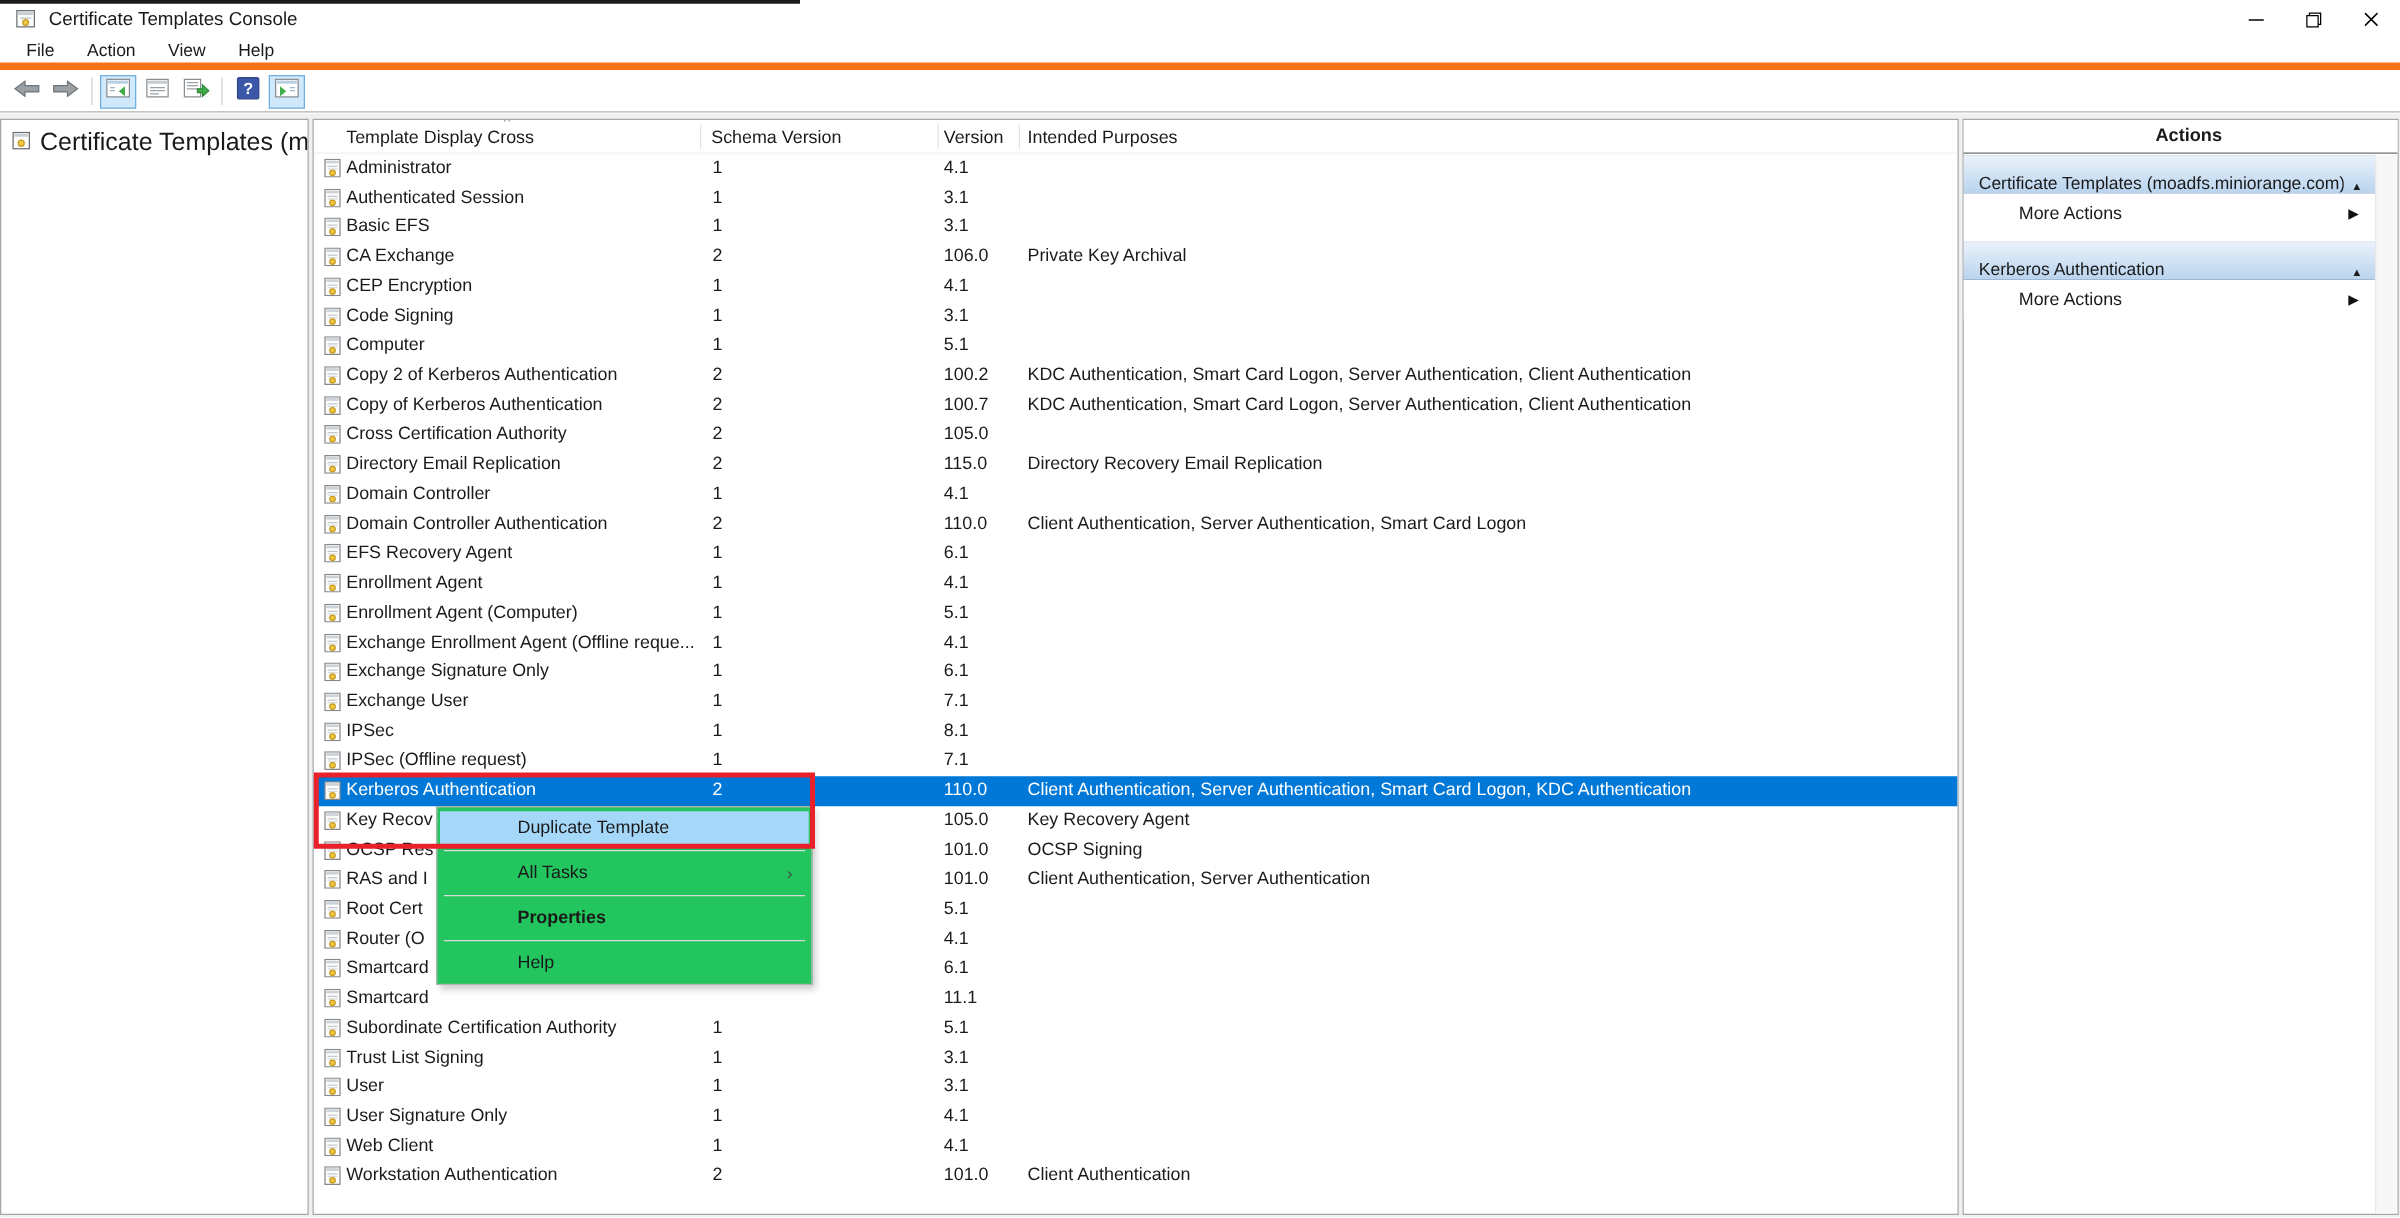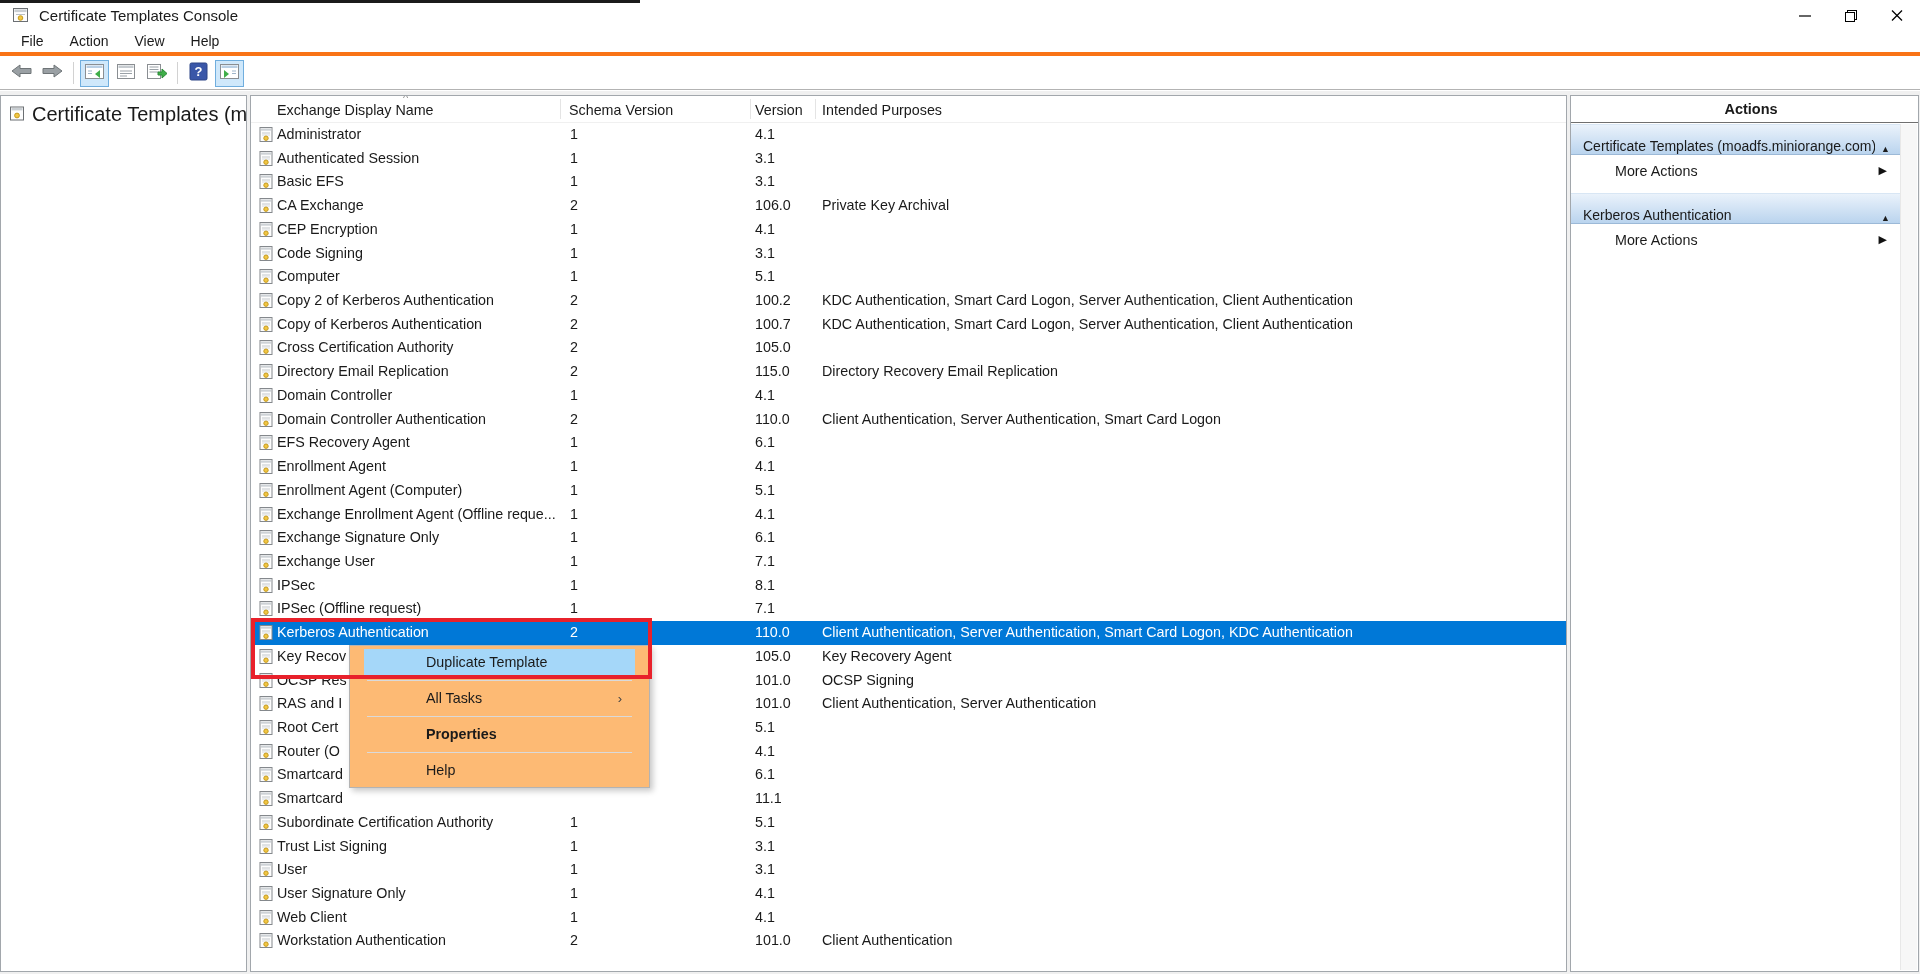--- a/index.html
+++ b/index.html
@@ -9,21 +9,21 @@
     font-family:"Liberation Sans", sans-serif; color:#1a1a1a; background:#fff;
   }
   
   .topstrip { position:absolute; left:0; top:0; width:640px; height:3px; background:#1b1b1b; }
   .titlebar { position:absolute; left:0; top:0; width:100%; height:30px; display:flex; align-items:center; background:#fff; }
   .titlebar .appicon { margin:0 10px 0 12px; display:flex; }
   .titlebar .title { font-size:15px; }
   .wincontrols { margin-left:auto; display:flex; height:100%; }
   .wbtn { width:46px; height:100%; display:flex; align-items:center; justify-content:center; }
   
-  .menubar { position:absolute; left:0; top:30px; width:100%; height:26px; display:flex; align-items:center; padding-left:8px; border-bottom:4px solid #f97316; background:#fff; }
+  .menubar { position:absolute; left:0; top:30px; width:100%; height:26px; display:flex; align-items:center; padding-left:8px; border-bottom:6px solid #f97316; background:#fff; }
   .menubar .mbitem { padding:0 13px; font-size:14px; height:26px; line-height:26px; }
   
   .toolbar { position:absolute; left:0; top:57px; width:100%; height:33px; display:flex; align-items:center; padding-left:6px; background:#fff; border-bottom:1px solid #b3b3b3; }
   .tbtn { width:29px; height:27px; display:flex; align-items:center; justify-content:center; margin:0 1px; border:1px solid transparent; }
   .tbtn.checked { background:#cfe8fb; border:1px solid #70aede; }
   .tsep { width:1px; height:22px; background:#d2d2d2; margin:0 5px; }
   
   .content { position:absolute; left:0; top:91px; width:100%; height:883px; background:#f0f0f0; }
   .treepane { position:absolute; left:0; top:95px; width:247px; height:877px; background:#fff; border:1px solid #a2a7ac; overflow:hidden; }
   .treeitem { display:flex; align-items:center; gap:7px; padding:7px 0 0 8px; font-size:20px; white-space:nowrap; }
@@ -37,21 +37,21 @@
   .lrows { position:absolute; left:0; top:27px; right:0; bottom:0; }
   .lrow { position:relative; height:23.72px; font-size:14.3px; white-space:nowrap; }
   .lrow .cicon { position:absolute; left:7px; top:4px; }
   .lrow .c { position:absolute; top:0; line-height:23.72px; white-space:nowrap; }
   .c.name { left:26px; width:288px; overflow:hidden; }
   .c.schema { left:319px; }
   .c.ver { left:504px; }
   .c.purp { left:571px; }
   .lrow.sel { background:#0078d7; color:#fff; }
   
-  .ctxmenu { position:absolute; left:349px; top:645px; width:301px; background:#fdba74; border:1px solid #b3b3b3; box-shadow:3px 3px 6px rgba(0,0,0,.22); padding:3px 14px; z-index:5; }
+  .ctxmenu { position:absolute; left:349px; top:645px; width:301px; background:#22c55e; border:1px solid #b3b3b3; box-shadow:3px 3px 6px rgba(0,0,0,.22); padding:3px 2px; z-index:5; }
   .mitem { position:relative; height:27px; line-height:27px; padding-left:62px; font-size:14.3px; }
   .mitem.hl { background:#a5d7f9; }
   .mitem.bold { font-weight:bold; }
   .msub { position:absolute; right:13px; top:0; font-size:13px; color:#444; }
   .msep { height:1px; background:#dadada; margin:4px 3px; }
   
   .annotation-box { position:absolute; left:251px; top:618px; width:401px; height:61px; border:4px solid #e8212b; z-index:9; pointer-events:none; }
   
   .actions-title { height:27px; line-height:27px; font-weight:bold; font-size:14.5px; padding-left:13px; border-bottom:1px solid #6f6f6f; background:#fff;text-align:center; }
   .ascroll { position:absolute; right:1px; top:28px; bottom:1px; width:17px; background:#f7f7f7; border-left:1px solid #e8e8e8; }
@@ -176,21 +176,21 @@
           <circle cx="8" cy="9.5" r="2.4" fill="#f2c744" stroke="#c69b1f"></circle>
         </svg>
       </span>
       <span>Certificate Templates (moadfs.mi</span>
     </div>
   </div>
 
   <div class="listpanel">
     <div class="lheader">
       <span class="sortmark">^</span>
-      <span class="hcol" style="left:26px">Exchange Display Name</span>
+      <span class="hcol" style="left:26px">Template Display Cross</span>
       <span class="hcol" style="left:318px">Schema Version</span>
       <span class="hcol" style="left:504px">Version</span>
       <span class="hcol" style="left:571px">Intended Purposes</span>
       <span class="hdiv" style="left:309px"></span>
       <span class="hdiv" style="left:499px"></span>
       <span class="hdiv" style="left:564px"></span>
     </div>
     <div class="lrows" id="lrows">
         <div class="lrow">
           <span class="cicon"><svg width="16" height="15" viewBox="0 0 16 15">

